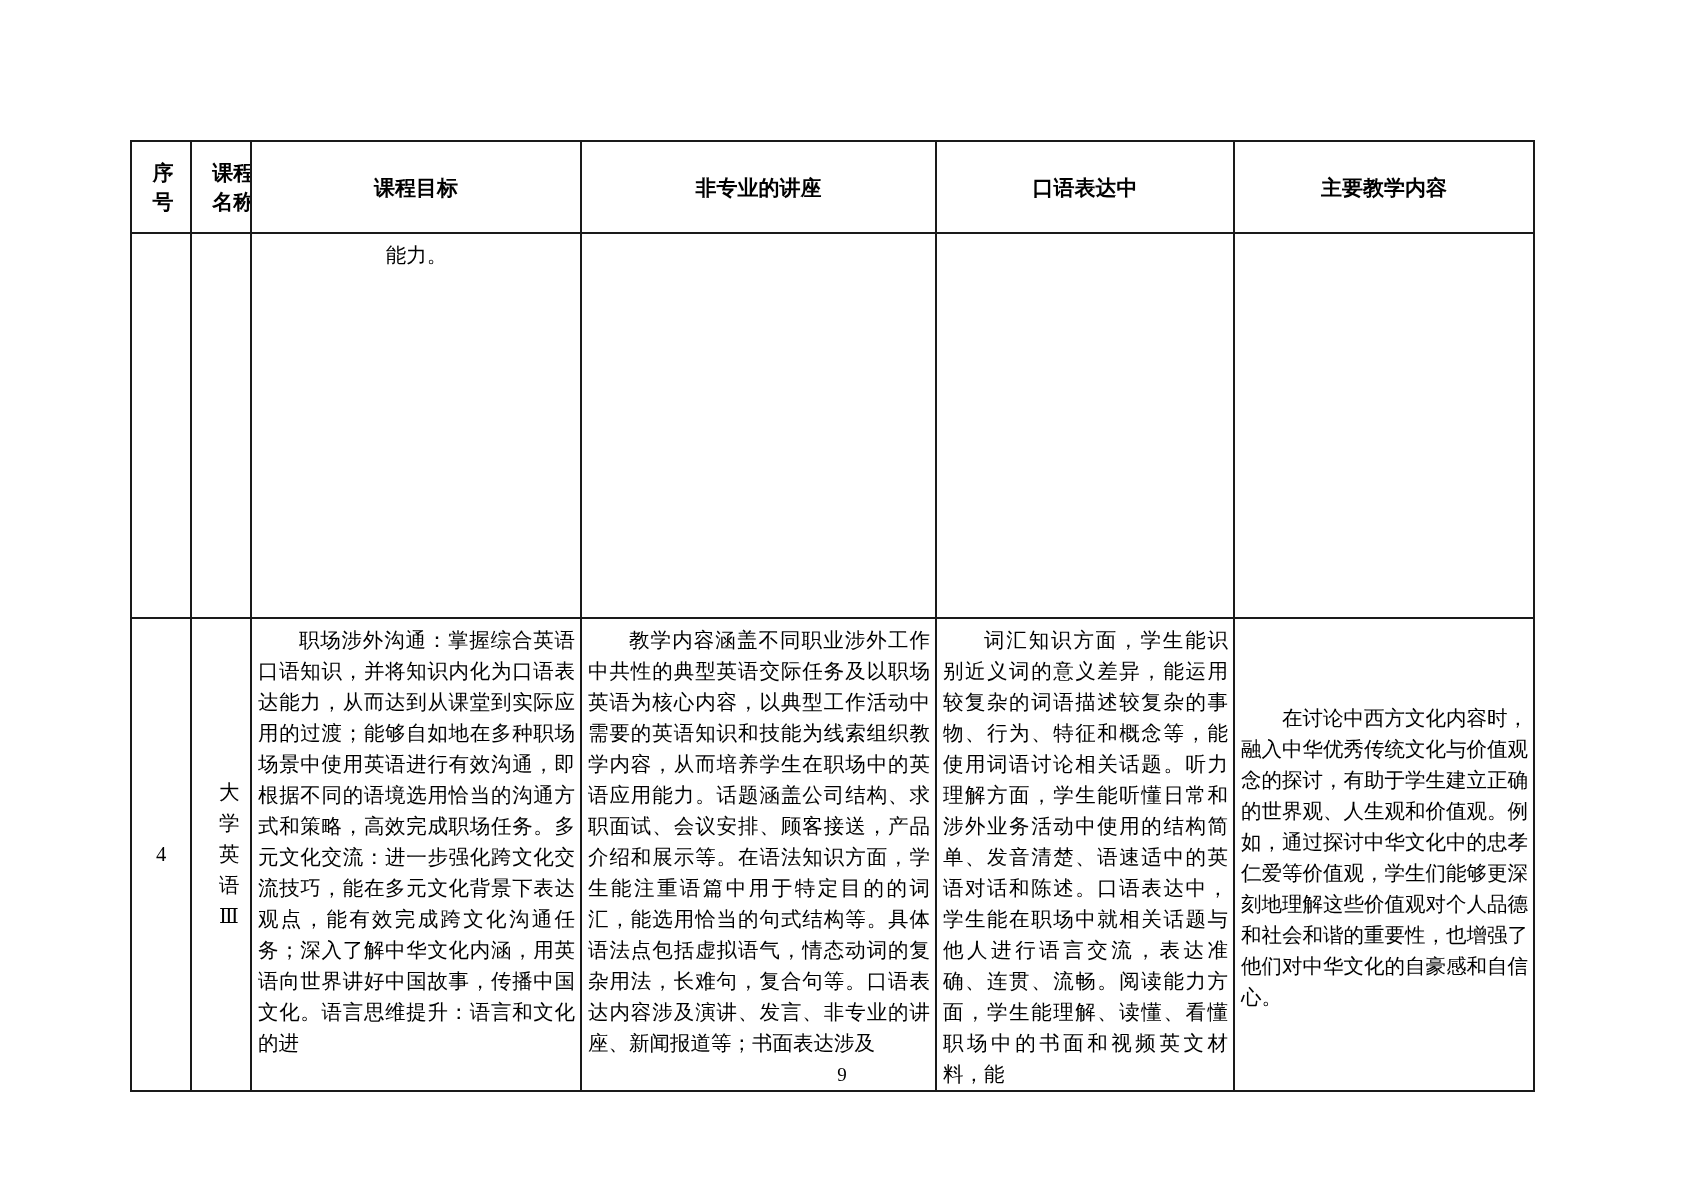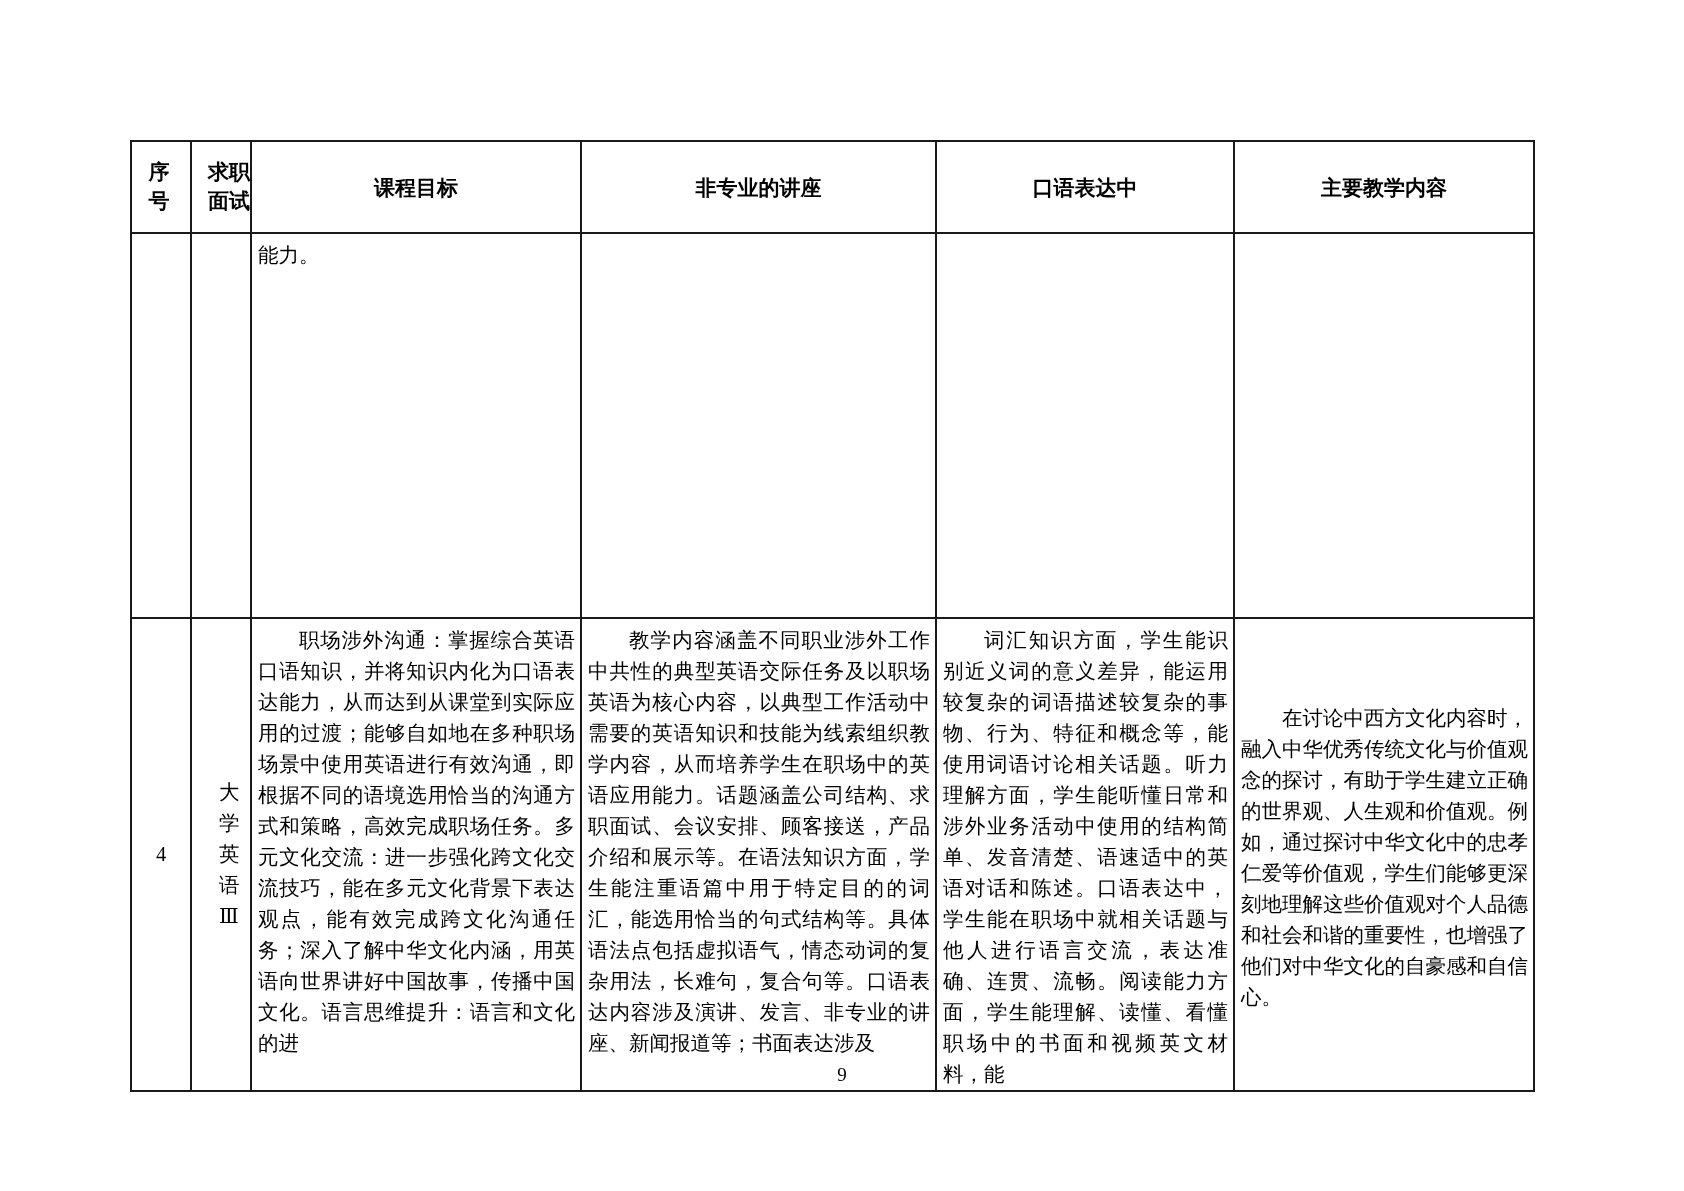--- a/index.html
+++ b/index.html
@@ -26,42 +26,42 @@
   .doc-table thead tr { height: 75px; }
   .doc-table th {
     font-family: "Liberation Sans", "DejaVu Sans", sans-serif;
     font-weight: bold;
     font-size: 21px;
     line-height: 29px;
     vertical-align: middle;
     text-align: center;
     padding: 0 8px;
   }
-  .doc-table th.hdr-center { text-align: left; padding: 16px; font-family: Liberation Serif, serif; }
+  .doc-table th.hdr-center { text-align: right; padding: 16px; }
   .hdr-wrap-narrow { width: 1.2em; margin: 0 auto; }
   .hdr-wrap-name   { width: 2.2em; margin: 0 auto; }
   
   tr.row-cont   { height: 385px; }
   tr.row-course { height: 438px; }
   .cell-base {
     font-size: 20.5px;
     line-height: 31px;
   }
   .para {
     vertical-align: top;
     text-align: justify;
     text-justify: inter-character;
     text-indent: 2em;
     padding: 6px 5px 0 6px;
     margin-top: 20px;
   }
   .cont-cell {
     vertical-align: top;
     padding: 6px 5px 0 6px;
-    text-align: left;
+    text-align: center;
   }
   .seq-cell {
     vertical-align: middle;
     text-align: center;
     padding: 0;
   }
   .name-cell {
     vertical-align: middle;
     padding: 0 7px;
   }
@@ -96,21 +96,21 @@
       <col style="width:355px">
       <col style="width:298px">
       <col style="width:300px">
     </colgroup>
     <thead>
       <tr>
         <th class="hdr-center">
           <div class="hdr-wrap-narrow">序号</div>
         </th>
         <th class="hdr-center">
-          <div class="hdr-wrap-name">求职面试</div>
+          <div class="hdr-wrap-name">课程名称</div>
         </th>
         <th>课程目标</th>
         <th>非专业的讲座</th>
         <th>口语表达中</th>
         <th>主要教学内容</th>
       </tr>
     </thead>
     <tbody>
       <tr class="row-cont">
         <td class="cell-base"></td>

